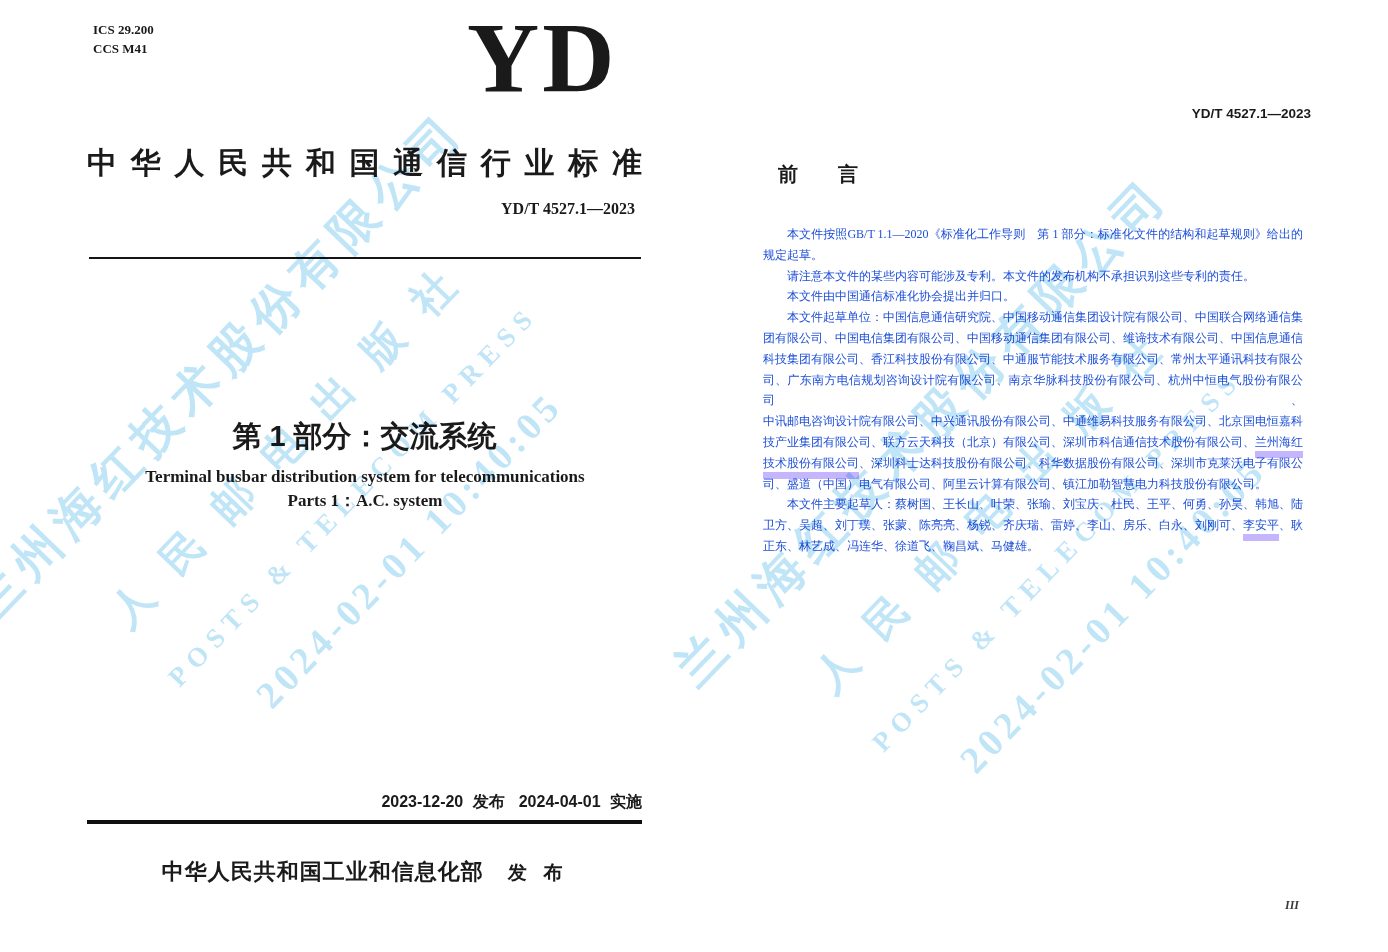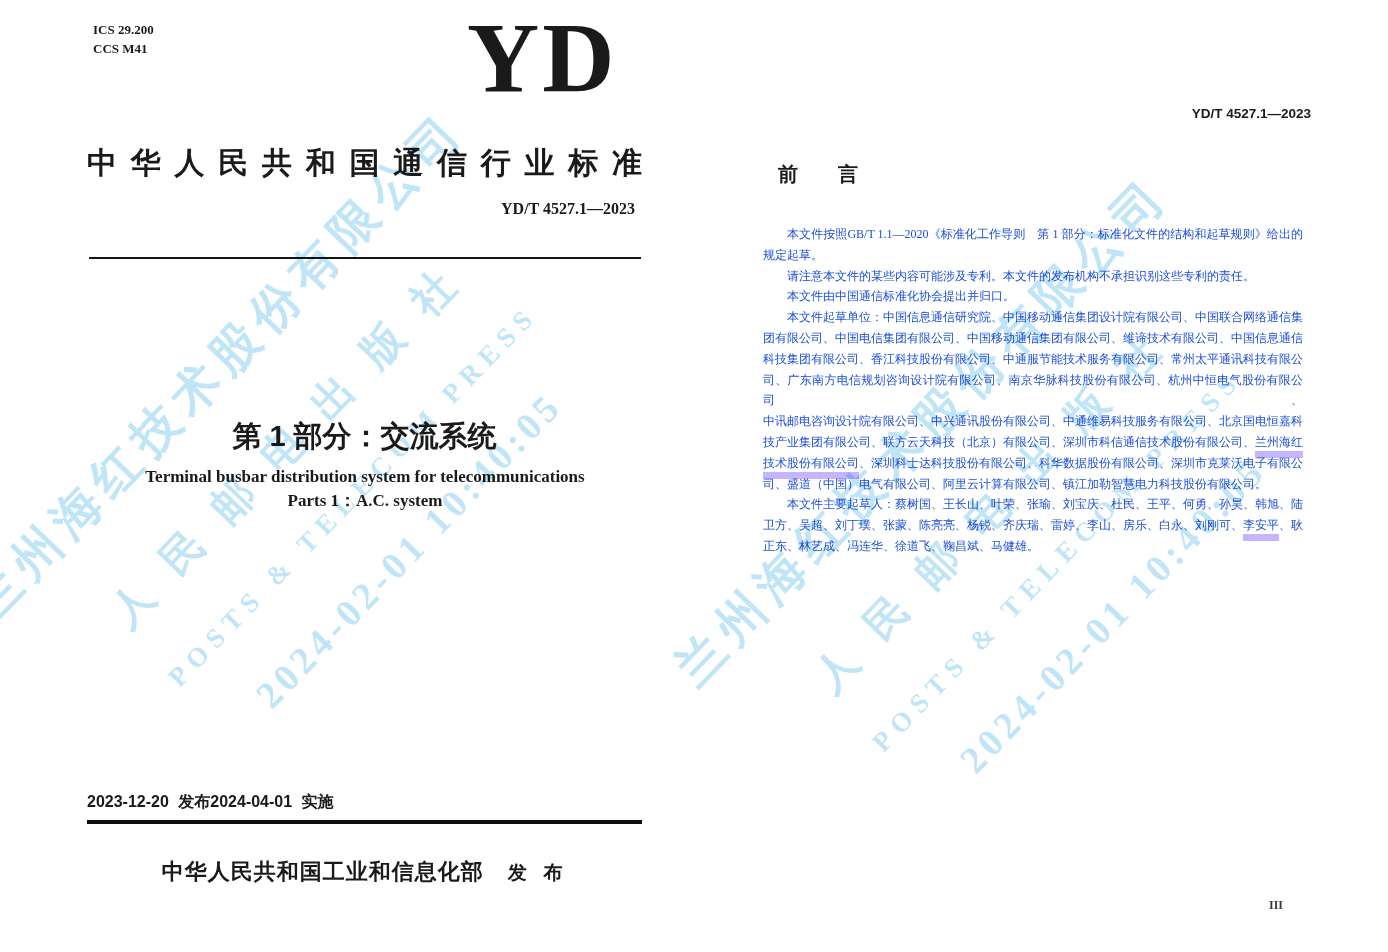--- a/index.html
+++ b/index.html
@@ -31,44 +31,44 @@
   .std-num-left{left:72px;top:200px;width:548px;text-align:right;font-size:16px;
                 font-weight:bold;z-index:2;}
   .rule-thin{left:74px;top:257px;width:552px;height:2px;background:#141414;z-index:2;}
   .title-cn{left:72px;width:555px;text-align:center;z-index:2;
             font-family:"Liberation Sans","DejaVu Sans",sans-serif;font-weight:700;font-size:29px;}
   .title-cn-1{top:380px;}
   .title-cn-2{top:417px;}
   .title-en{left:40px;width:620px;text-align:center;font-weight:bold;font-size:17px;z-index:2;}
   .title-en-1{top:467px;}
   .title-en-2{top:489px;}
-  .dates-row{left:72px;top:792px;width:555px;display:flex;justify-content:flex-start;
+  .dates-row{left:72px;top:792px;width:555px;display:flex;justify-content:flex-end;
              font-family:"Liberation Sans","DejaVu Sans",sans-serif;font-size:16px;
-             font-weight:600;z-index:2;}
+             font-weight:600;z-index:2;gap:14px;}
   .date-pair span{margin-right:5px;}
   .date-pair span:last-child{margin-right:0;}
   .rule-thick{left:72px;top:820px;width:555px;height:4px;background:#0f0f0f;z-index:2;}
   .publisher-row{left:36px;top:857px;width:628px;display:flex;justify-content:center;
                  align-items:baseline;gap:24px;z-index:2;}
   .publisher-name{font-size:22px;font-weight:bold;letter-spacing:1px;}
   .publish-label{font-size:19px;font-weight:bold;letter-spacing:6px;}
 
   
   .hdr-num{left:69px;top:106px;width:533px;text-align:right;z-index:2;
            font-family:"Liberation Sans","DejaVu Sans",sans-serif;font-size:13.5px;font-weight:bold;}
   .foreword-title{left:69px;top:161px;width:540px;text-align:left;z-index:2;
                   font-family:"Liberation Sans","DejaVu Sans",sans-serif;font-size:20px;font-weight:bold;}
   .body-col{left:69px;top:224px;width:540px;font-size:12px;line-height:20.8px;
             color:#1d4ed8;z-index:2;position:absolute;}
   .ln{white-space:normal;}
   .ln.indent{text-indent:2em;}
   .ln.fill{text-align:justify;text-align-last:justify;}
   .redline{border-bottom:7px solid #c4b5fd;padding-bottom:2px;}
-  .pg-num{left:560px;top:898px;width:30px;text-align:left;font-size:12px;
-          font-weight:bold;color:#3a3a3a;z-index:2;}
+  .pg-num{left:560px;top:898px;width:30px;text-align:right;font-size:12px;
+          font-weight:bold;color:#3a3a3a;z-index:2;font-style:italic;}
 </style>
 </head>
 <body>
 
 <div class="canvas">
 
   <section class="page page-left">
 
     <div class="wm wm-left">
       <div class="l1">兰州海红技术股份有限公司</div>

